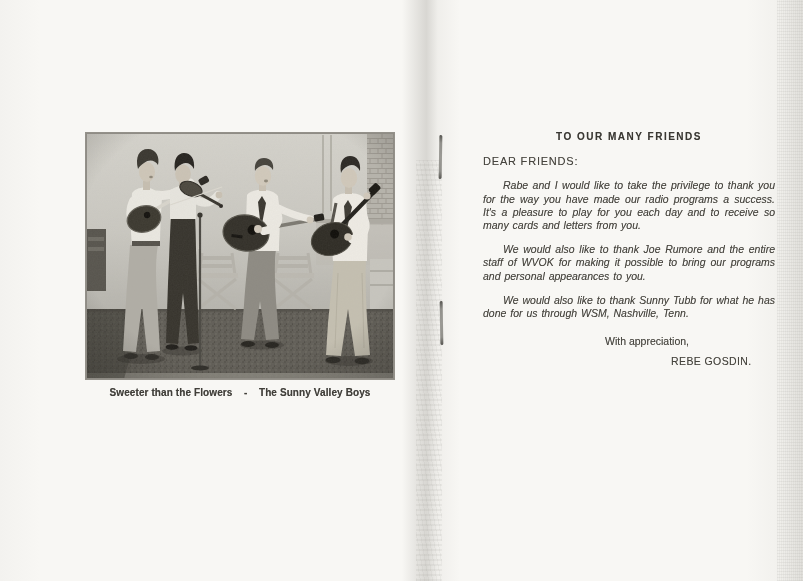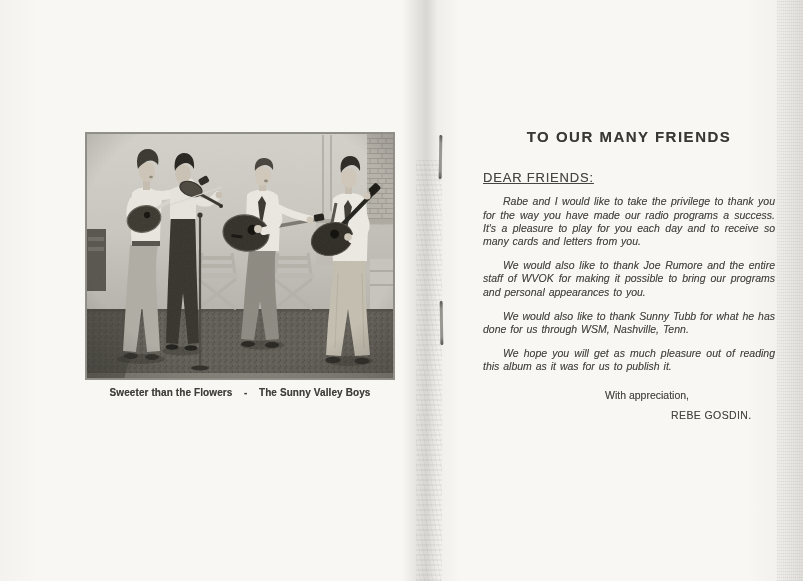--- a/index.html
+++ b/index.html
@@ -57,24 +57,24 @@
   }
 
   
   .letter {
     position:absolute; left:483px; top:130px; width:292px;
     color:#47453f; font-size:10.5px; line-height:13.2px;
     text-shadow:0 0 .5px rgba(71,69,63,.45);
   }
   .letter-title {
     margin:0; text-align:center;
-    font-size:15px; font-weight:bold; letter-spacing:1.5px;
+    font-size:10px; font-weight:bold; letter-spacing:1.5px;
     color:#3a3833;
   }
-  .salutation { margin-top:28px; font-size:13px; letter-spacing:.8px;text-decoration:underline; }
+  .salutation { margin-top:12px; font-size:11px; letter-spacing:.8px; }
   .letter p {
     margin:11px 0 0; text-align:justify; text-indent:20px;
     word-spacing:1px;
     font-style:italic;
   }
   .closing  { margin-top:15px; padding-left:122px; }
   .signature { margin-top:7px; padding-left:188px; letter-spacing:.4px; }
 </style>
 </head>
 <body>
@@ -257,21 +257,20 @@
   <div class="staple staple-2"></div>
 
   <div class="letter">
     <h1 class="letter-title">TO OUR MANY FRIENDS</h1>
 
     <div class="salutation">DEAR FRIENDS:</div>
 
     <p>Rabe and I would like to take the privilege to thank you for the way you have made our radio programs a success.  It's a pleasure to play for you each day and to receive so many cards and letters from you.</p>
     <p>We would also like to thank Joe Rumore and the entire staff of WVOK for making it possible to bring our programs and personal appearances to you.</p>
     <p>We would also like to thank Sunny Tubb for what he has done for us through WSM, Nashville, Tenn.</p>
-    <p>We hope you will get as much pleasure out of reading this album as it was for us to publish it.</p>
 
     <div class="closing">With appreciation,</div>
 
     <div class="signature">REBE GOSDIN.</div>
   </div>
 
   <div class="edge-grain"></div>
 </div>
 
 </body></html>

